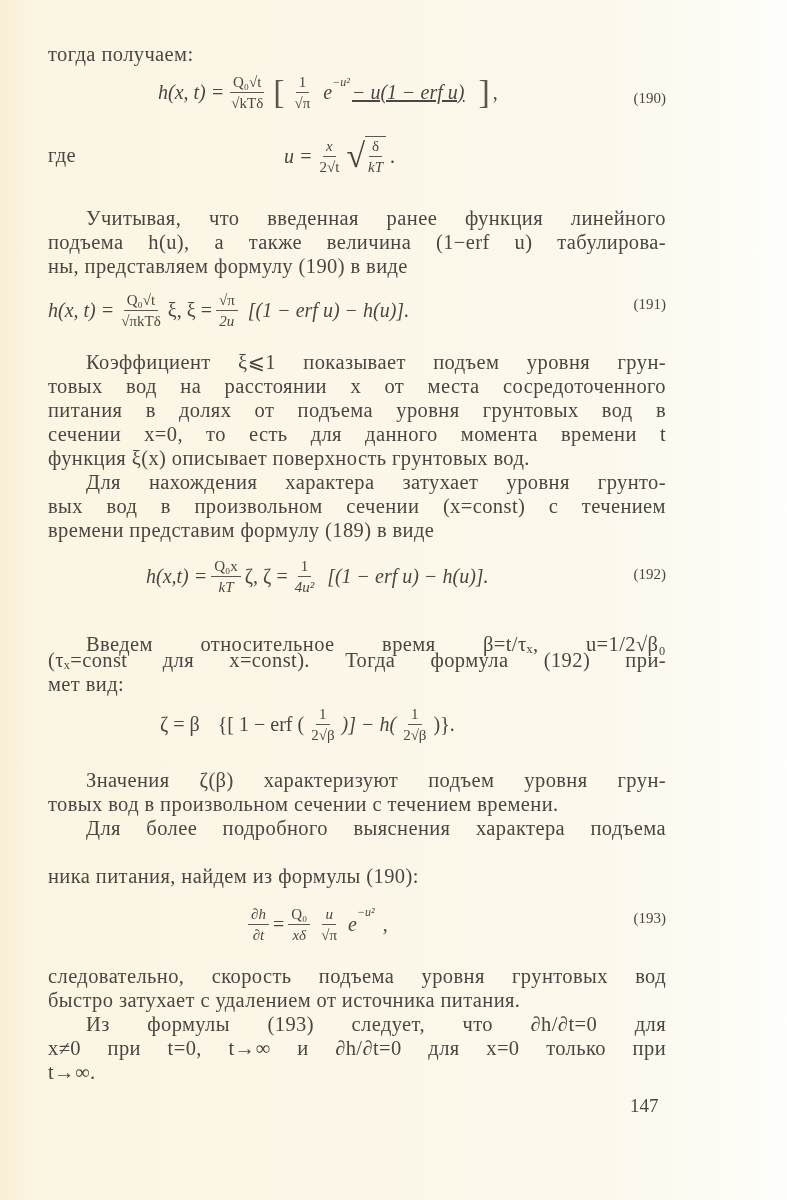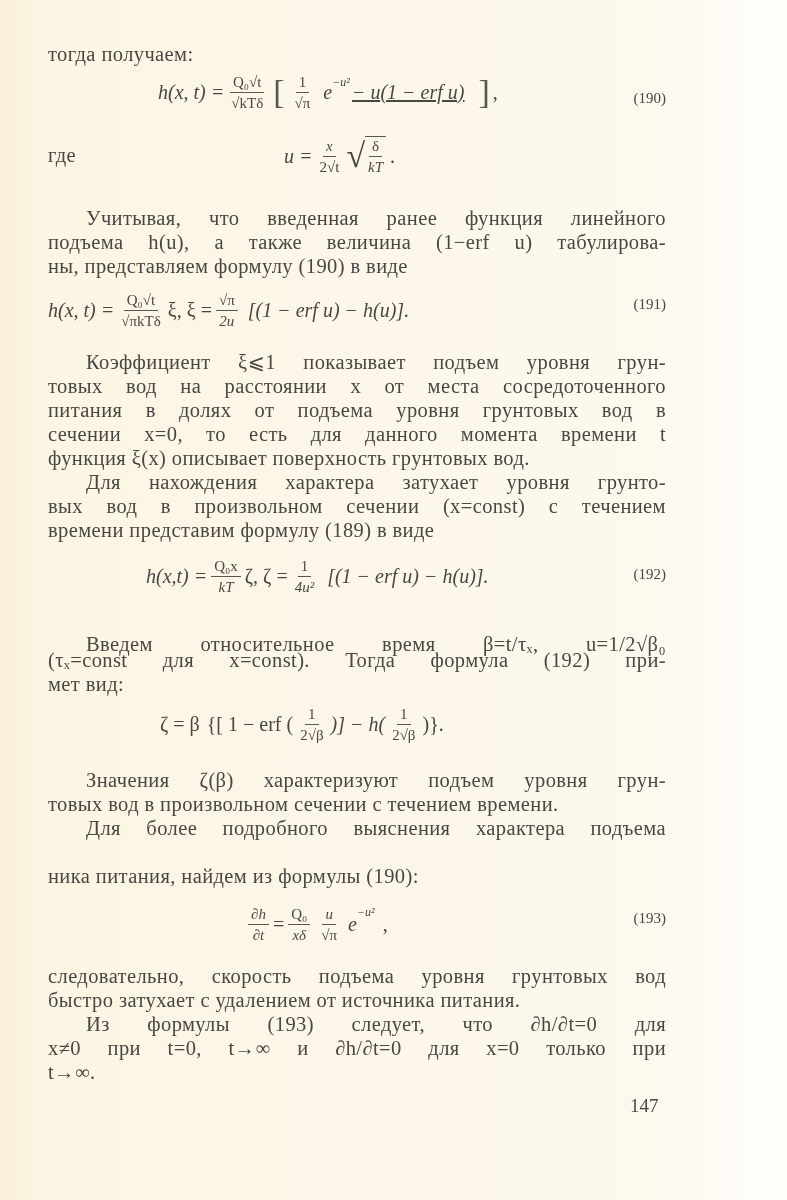--- a/index.html
+++ b/index.html
@@ -121,21 +121,21 @@
     <span class="it" style="margin-left:6px;">[(1 − erf u) − h(u)].</span>
   </div>
   <div class="eqnum" style="top:566px;">(192)</div>
 
   <div class="line indent just" style="top:624px;margin-top:8px;">Введем относительное время β=t/τₓ, u=1/2√β₀</div>
   <div class="line just" style="top:648px;">(τₓ=const для x=const). Тогда формула (192) при-</div>
   <div class="line" style="top:672px;">мет вид:</div>
 
   <div class="eq" style="top:696px; left:160px; height:56px;">
     <span>ζ = β</span>
-    <span style="margin-left:7px;">{[ 1 − erf (</span>
+    <span style="margin-left:18px;">{[ 1 − erf (</span>
     <span class="frac">
       <span class="num">1</span>
       <span class="den">2√β</span>
     </span>
     <span class="it">)] − h(</span>
     <span class="frac">
       <span class="num">1</span>
       <span class="den">2√β</span>
     </span>
     <span>)}.</span>

